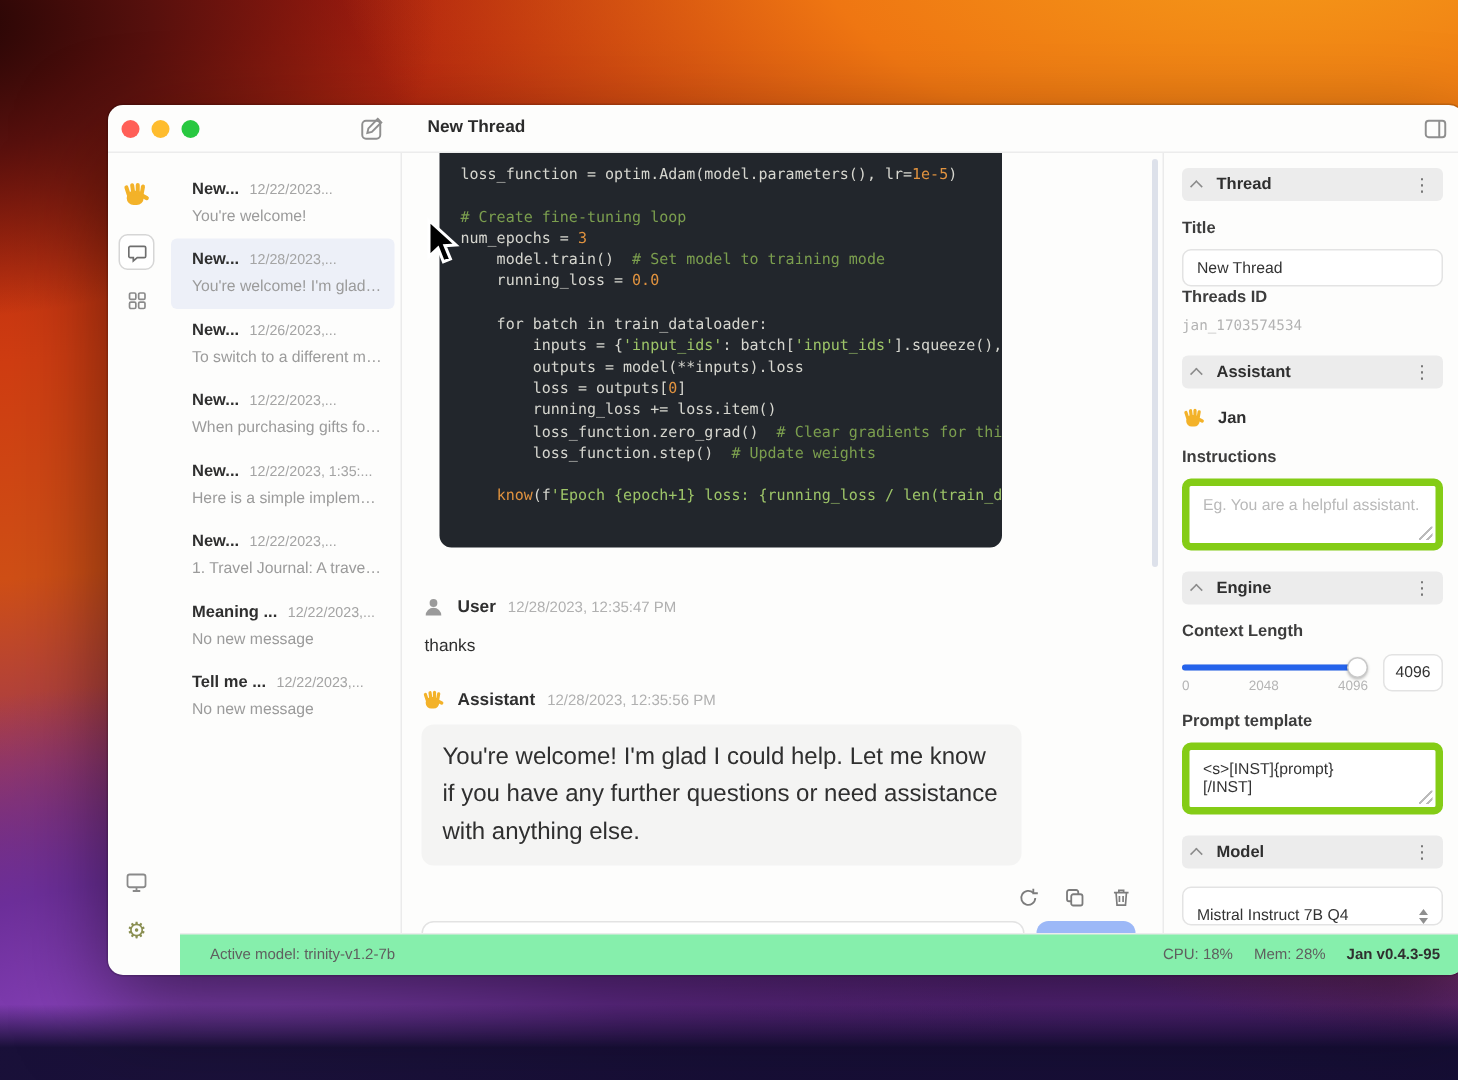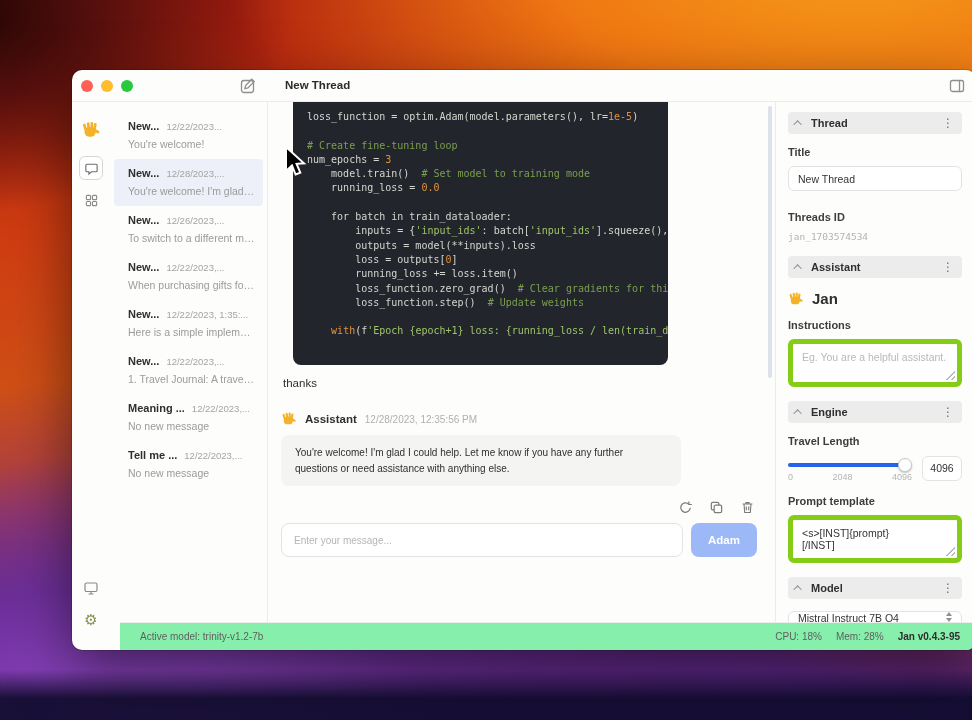--- a/index.html
+++ b/index.html
@@ -62,21 +62,21 @@
   .code-line { font-family:"DejaVu Sans Mono", monospace; font-size:10px; line-height:14.3px; white-space:pre; color:#d6d6cf; }
   .code-line .c{color:#7b9e4e;} .code-line .s{color:#9dc468;} .code-line .n{color:#e0923f;} .code-line .k{color:#e0923f;}
 
   .msg-header { display:flex; align-items:center; gap:8px; }
   .msg-header.user { margin-top:32px; }
   .msg-header.assistant { margin-top:22px; }
   .msg-avatar { width:16px; height:16px; display:flex; align-items:center; justify-content:center; }
   .msg-role { font-size:11.5px; font-weight:bold; color:#2f2f2f; }
   .msg-time { font-size:10px; color:#b0b0b0; }
   .msg-plain { margin:12px 0 0 2px; font-size:11.5px; color:#2f2f2f; }
-  .msg-bubble { margin-top:8px; background:#f4f4f3; border-radius:8px; padding:10px 14px; width:400px; font-size:10px; line-height:1.55; color:#2f2f2f; }
+  .msg-bubble { margin-top:8px; background:#f4f4f3; border-radius:8px; padding:10px 14px; width:400px; font-size:16px; line-height:1.55; color:#2f2f2f; }
 
   .msg-actions { display:flex; justify-content:flex-end; gap:16px; margin-top:14px; padding-right:2px; }
   .action-icon { width:15px; height:15px; color:#7c7c7c; }
 
   .composer { display:flex; gap:8px; margin-top:8px; align-items:stretch; }
   .composer input {
     flex:1; height:34px; border:1px solid #e3e3e3; border-radius:8px; padding:0 12px;
     font-size:10px; color:#333; background:#fff; outline:none; font-family:Liberation Sans, sans-serif;
   }
   .composer input::placeholder { color:#b5b5b5; }
@@ -86,37 +86,37 @@
   .panel { width:200px; padding:10px 14px 0 12px; overflow:hidden; }
   .section-header { display:flex; align-items:center; height:22px; background:#ececec; border-radius:4px; padding:0 8px; margin-bottom:12px; }
   .chevron-up { width:6px; height:6px; border-left:1.5px solid #8a8a8a; border-top:1.5px solid #8a8a8a; transform:rotate(45deg) translateY(2px); margin-right:9px; }
   .section-title { flex:1; font-size:11px; font-weight:bold; color:#2f2f2f; }
   .kebab { font-family:"DejaVu Sans", sans-serif; font-size:12px; color:#6f6f6f; line-height:1; }
   .field-label { font-size:11px; font-weight:bold; color:#3d3d3d; margin:4px 0 8px; }
   .text-input { width:100%; height:25px; border:1px solid #e3e3e3; border-radius:6px; padding:0 9px; font-size:10.5px; color:#333; font-family:"Liberation Sans", sans-serif; outline:none; background:#fff; }
   .mono-muted { font-family:"DejaVu Sans Mono", monospace; font-size:9.5px; color:#b3b3b3; }
   .panel-sec { margin-bottom:14px; }
   .assistant-row { display:flex; align-items:center; gap:8px; margin:2px 0 12px; }
-  .assistant-name { font-size:15px; font-weight:bold; color:#2f2f2f; }
+  .assistant-name { font-size:11px; font-weight:bold; color:#2f2f2f; }
   .textarea-box { position:relative; width:100%; border:5px solid #84cc16; border-radius:6px; background:#fff; padding:7px 9px; }
   .textarea-box textarea {
     width:100%; border:none; outline:none; resize:none; font-family:"Liberation Sans", sans-serif;
     font-size:10.5px; color:#333; background:transparent; overflow:hidden; display:block;
   }
   .textarea-box textarea::placeholder { color:#b9b9b9; }
   .grip { position:absolute; right:2px; bottom:2px; width:9px; height:9px;
     background:linear-gradient(315deg, transparent 2px, #bbb 2px, #bbb 3.5px, transparent 3.5px, transparent 5.5px, #bbb 5.5px, #bbb 7px, transparent 7px); }
   .slider-row { display:flex; align-items:center; gap:10px; }
   .slider-wrap { flex:1; position:relative; height:26px; }
   .slider-track { position:absolute; left:0; right:0; top:8px; height:4px; border-radius:2px; background:#e2e2e2; }
   .slider-fill { position:absolute; left:0; top:8px; height:4px; border-radius:2px; width:94%; background:#2563eb; }
   .slider-handle { position:absolute; top:3px; left:calc(94% - 7px); width:14px; height:14px; border-radius:50%; background:#fff; border:1px solid #c9c9c9; box-shadow:0 1px 2px rgba(0,0,0,.25); }
   .slider-ticks { position:absolute; left:0; right:0; top:17px; display:flex; justify-content:space-between; font-size:9px; color:#b5b5b5; }
   .value-box { width:40px; height:25px; border:1px solid #e3e3e3; border-radius:6px; display:flex; align-items:center; justify-content:center; font-size:10.5px; color:#333; background:#fff; }
-  .select-box { display:flex; align-items:flex-start; width:100%; height:26px; border:1px solid #e3e3e3; border-radius:6px; padding:0 9px; background:#fff; margin-bottom:12px; }
+  .select-box { display:flex; align-items:flex-end; width:100%; height:26px; border:1px solid #e3e3e3; border-radius:6px; padding:0 9px; background:#fff; margin-bottom:12px; }
   .select-value { flex:1; font-size:10.5px; color:#333; }
   .stepper { display:flex; flex-direction:column; align-items:center; gap:2px; }
   .tri-up { width:0; height:0; border-left:3px solid transparent; border-right:3px solid transparent; border-bottom:4px solid #8f8f8f; }
   .tri-down { width:0; height:0; border-left:3px solid transparent; border-right:3px solid transparent; border-top:4px solid #8f8f8f; }
 
   
   .statusbar {
     position:absolute; left:48px; right:0; bottom:0; height:28px;
     border-top:1px solid #ececec; background:#86efac;
     display:flex; align-items:center; justify-content:space-between; padding:0 16px 0 20px;
@@ -267,23 +267,33 @@
             <div class="code-line"><span class="d">    running_loss = </span><span class="n">0.0</span></div>
             <div class="code-line">&nbsp;</div>
             <div class="code-line"><span class="d">    for batch in train_dataloader:</span></div>
             <div class="code-line"><span class="d">        inputs = {</span><span class="s">'input_ids'</span><span class="d">: batch[</span><span class="s">'input_ids'</span><span class="d">].squeeze(), </span></div>
             <div class="code-line"><span class="d">        outputs = model(**inputs).loss</span></div>
             <div class="code-line"><span class="d">        loss = outputs[</span><span class="n">0</span><span class="d">]</span></div>
             <div class="code-line"><span class="d">        running_loss += loss.item()</span></div>
             <div class="code-line"><span class="d">        loss_function.zero_grad()  </span><span class="c"># Clear gradients for this batch</span></div>
             <div class="code-line"><span class="d">        loss_function.step()  </span><span class="c"># Update weights</span></div>
             <div class="code-line">&nbsp;</div>
-            <div class="code-line"><span class="d">    </span><span class="k">with</span><span class="d">(f</span><span class="s">'Epoch {epoch+1} loss: {running_loss / len(train_dataloade</span></div>
-          </div>
-
+            <div class="code-line"><span class="d">    </span><span class="k">know</span><span class="d">(f</span><span class="s">'Epoch {epoch+1} loss: {running_loss / len(train_dataloade</span></div>
+          </div>
+
+        <div class="msg-header user">
+          <div class="msg-avatar">
+            <svg class="icon" viewBox="0 0 16 16" fill="#9a9a9a">
+              <circle cx="8" cy="5" r="2.6"></circle>
+              <path d="M2.8 13.4a5.2 5.2 0 0 1 10.4 0z"></path>
+            </svg>
+          </div>
+          <span class="msg-role">User</span>
+          <span class="msg-time">12/28/2023, 12:35:47 PM</span>
+        </div>
         <div class="msg-plain">thanks</div>
 
         <div class="msg-header assistant">
           <div class="msg-avatar">
             <svg class="icon" viewBox="0 0 24 24" fill="#f3b229">
               <rect x="4.2" y="8.5" width="13.5" height="11.5" rx="5.5"></rect>
               <rect x="3.2" y="4.2" width="3.2" height="9" rx="1.6" transform="rotate(-18 4.8 8.7)"></rect>
               <rect x="7.4" y="2.6" width="3.2" height="10" rx="1.6" transform="rotate(-8 9 7.6)"></rect>
               <rect x="11.4" y="2.3" width="3.2" height="10" rx="1.6"></rect>
               <rect x="15.1" y="3.6" width="3.2" height="9" rx="1.6" transform="rotate(10 16.7 8.1)"></rect>
@@ -324,21 +334,21 @@
       <div class="panel">
 
         <div class="section-header">
           <div class="chevron-up"></div>
           <div class="section-title">Thread</div>
           <div class="kebab">⋮</div>
         </div>
         <div class="panel-sec">
           <div class="field-label">Title</div>
           <input class="text-input" type="text" value="New Thread" style="">
-          <div class="field-label" style="margin-top:20px">Threads ID</div>
+          <div class="field-label" style="margin-top:1px">Threads ID</div>
           <div class="mono-muted">jan_1703574534</div>
         </div>
 
         <div class="section-header">
           <div class="chevron-up"></div>
           <div class="section-title">Assistant</div>
           <div class="kebab">⋮</div>
         </div>
         <div class="panel-sec">
           <div class="assistant-row">
@@ -360,21 +370,21 @@
             <div class="grip"></div>
           </div>
         </div>
 
         <div class="section-header">
           <div class="chevron-up"></div>
           <div class="section-title">Engine</div>
           <div class="kebab">⋮</div>
         </div>
         <div class="panel-sec">
-          <div class="field-label">Travel Length</div>
+          <div class="field-label">Context Length</div>
           <div class="slider-row">
             <div class="slider-wrap">
               <div class="slider-track"></div>
               <div class="slider-fill"></div>
               <div class="slider-handle"></div>
               <div class="slider-ticks">
                   <span>0</span>
                   <span>2048</span>
                   <span>4096</span>
                 </div>

